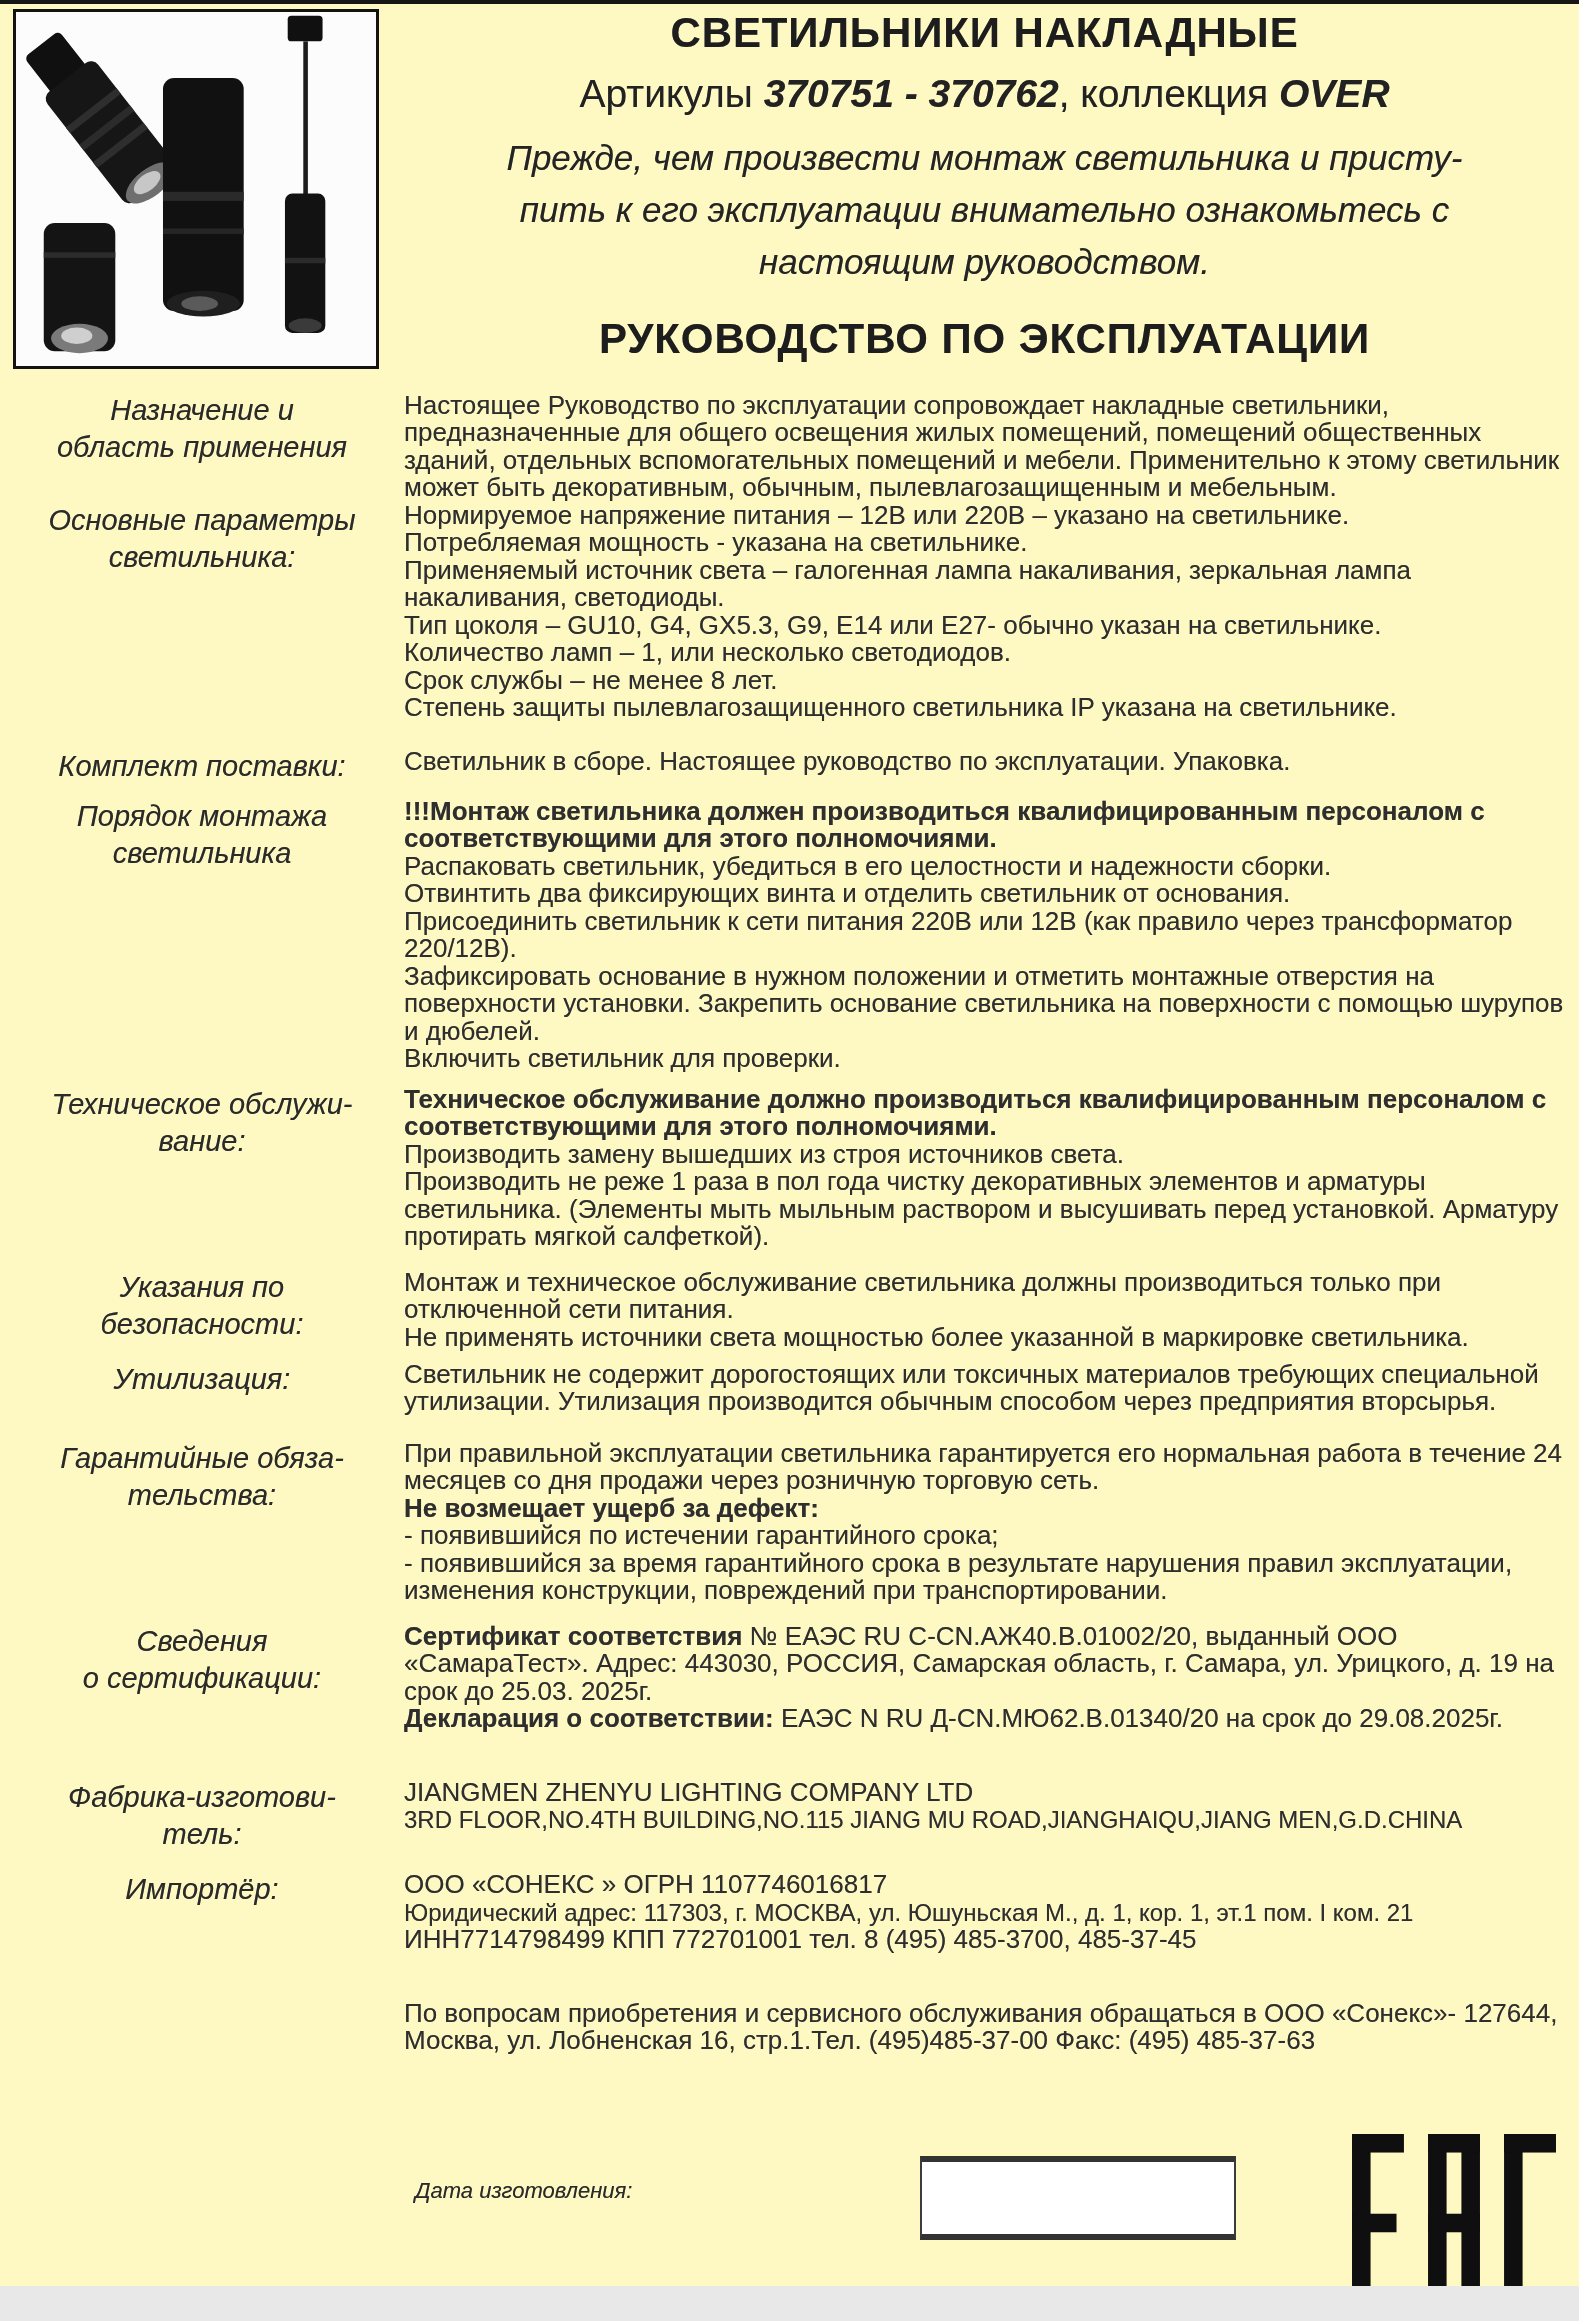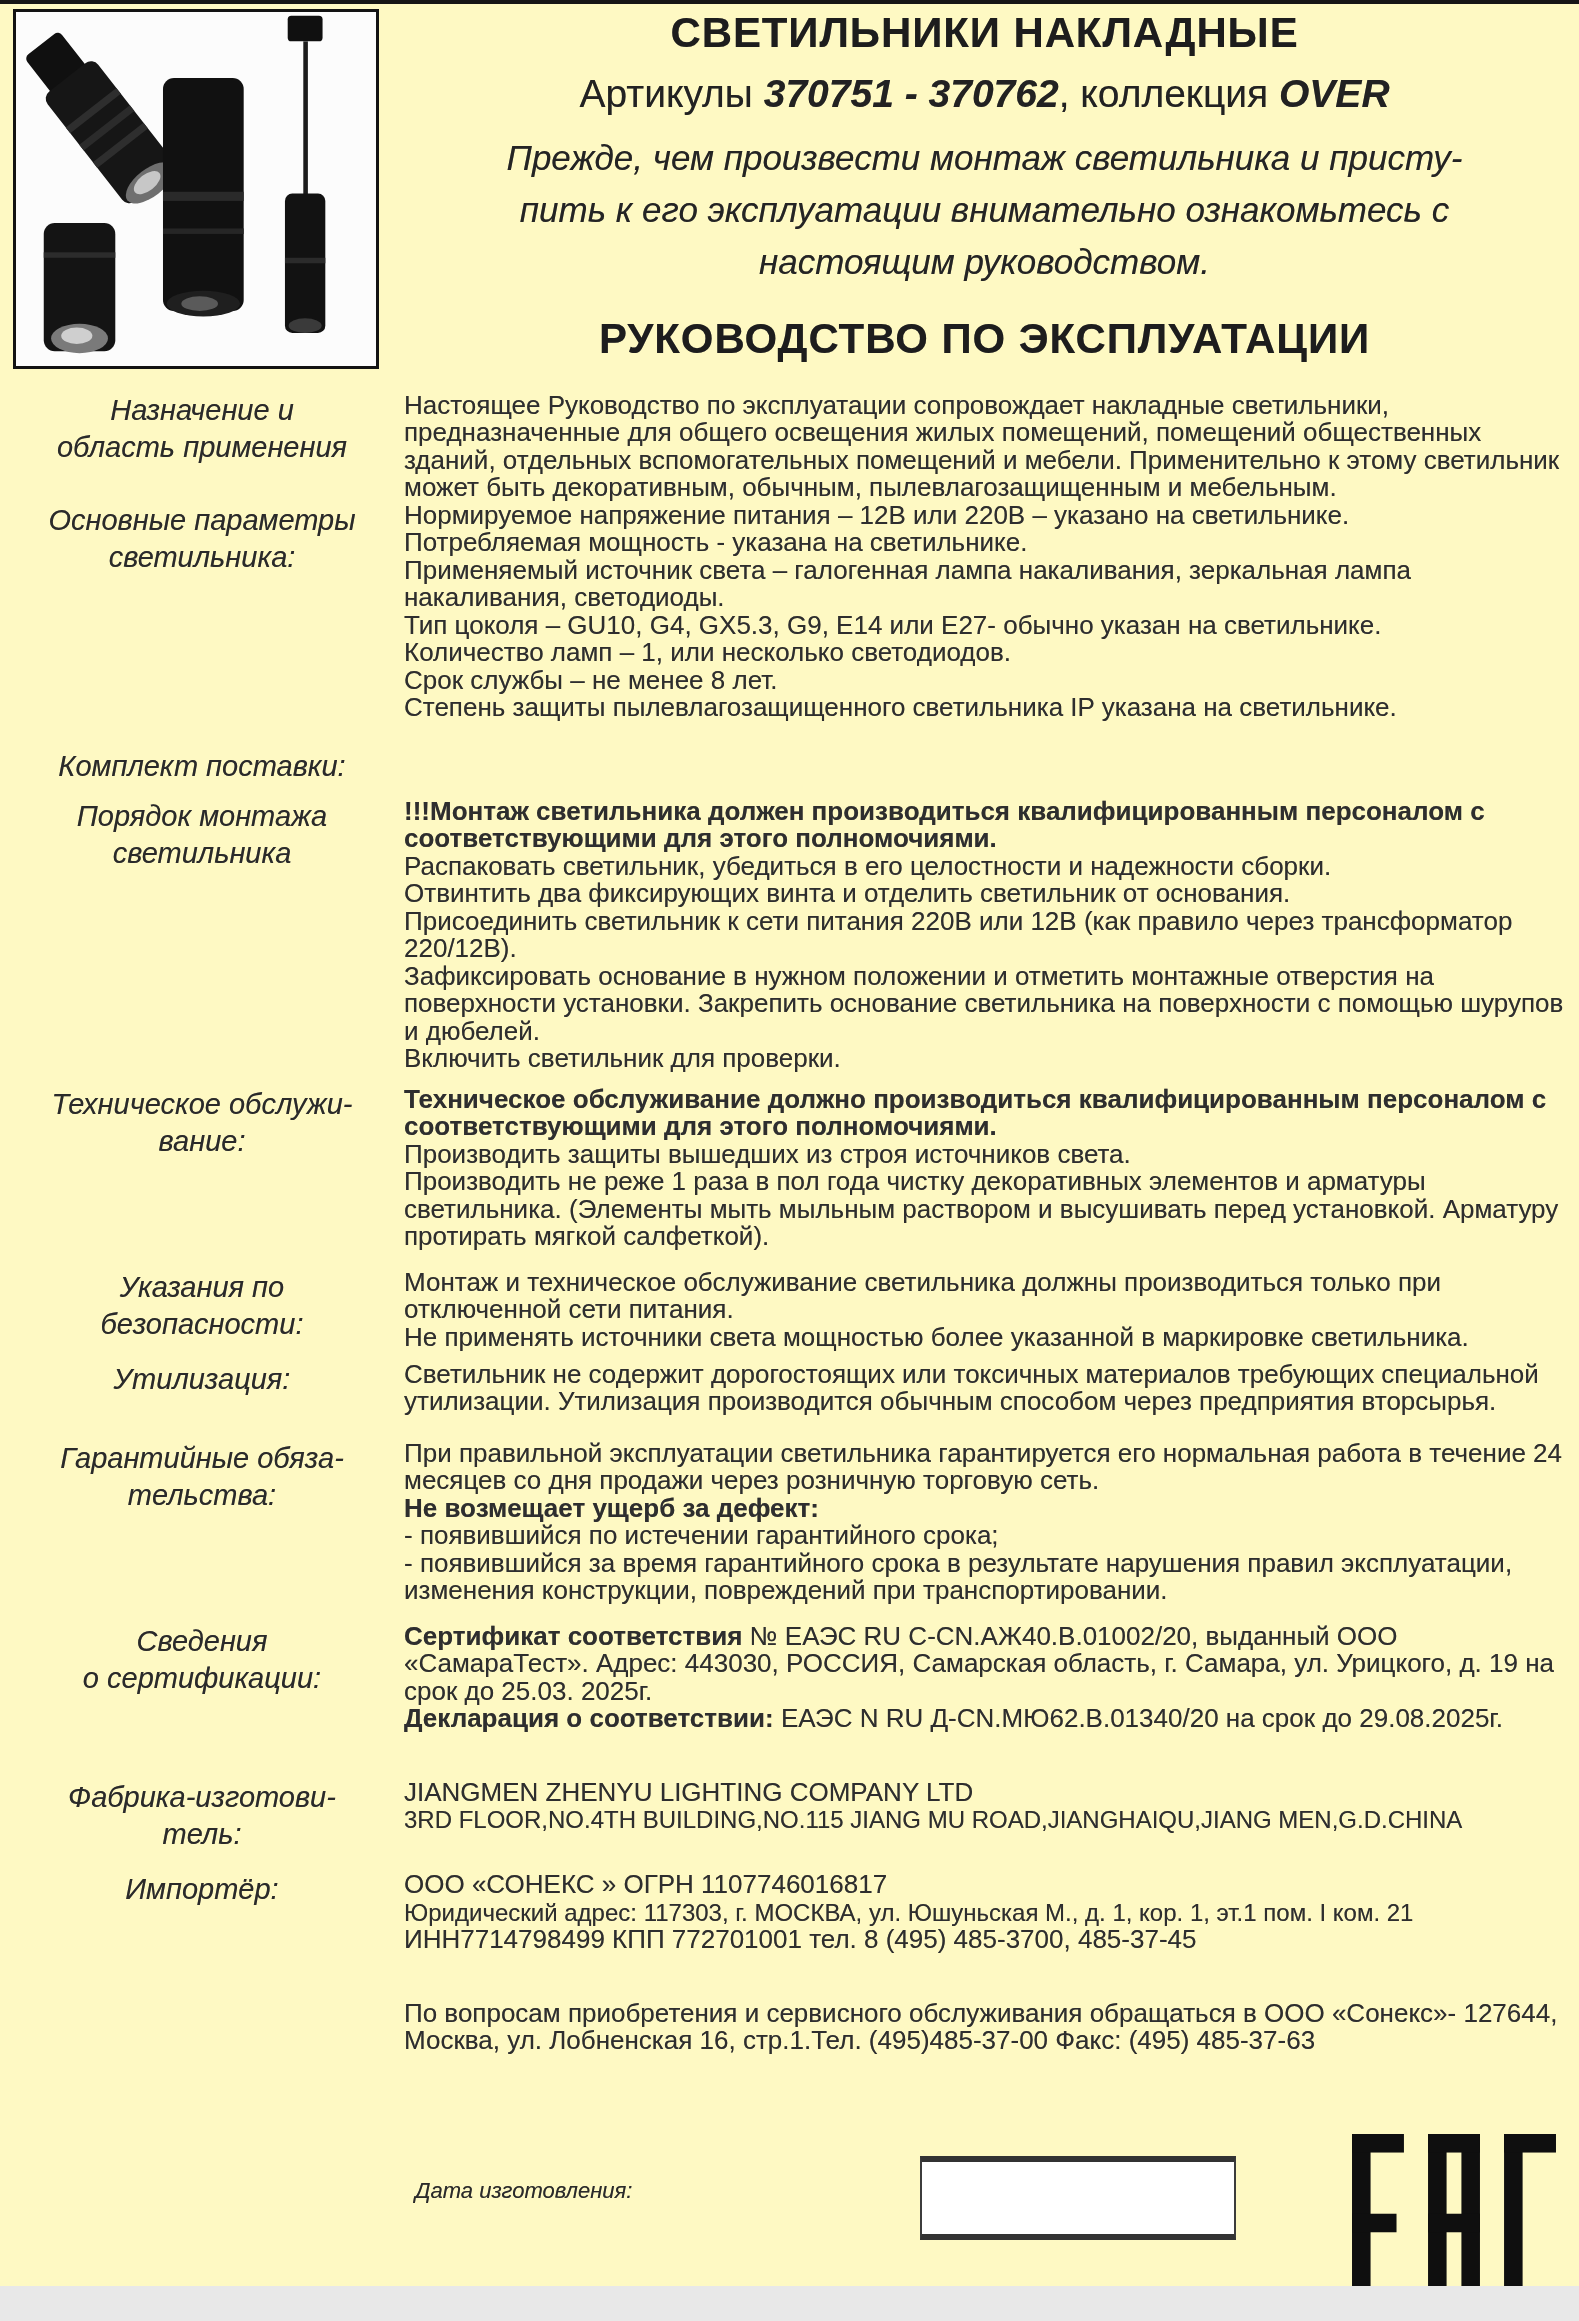--- a/index.html
+++ b/index.html
@@ -138,41 +138,44 @@
         <p>Применяемый источник света – галогенная лампа накаливания, зеркальная лампа накаливания, светодиоды.</p>
         <p>Тип цоколя – GU10, G4, GX5.3, G9, Е14 или Е27- обычно указан на светильнике.</p>
         <p>Количество ламп – 1, или несколько светодиодов.</p>
         <p>Срок службы – не менее 8 лет.</p>
         <p>Степень защиты пылевлагозащищенного светильника IP указана на светильнике.</p>
       </div>
     </div>
 
     <div class="row" style="margin-top:26px">
       <div class="col-label">Комплект поставки:</div>
+      <div class="col-body">
+        <p>Светильник в сборе. Настоящее руководство по эксплуатации. Упаковка.</p>
+      </div>
     </div>
 
     <div class="row" style="margin-top:13px">
       <div class="col-label">Порядок монтажа
 светильника</div>
       <div class="col-body">
         <p class="b">!!!Монтаж светильника должен производиться квалифицированным персоналом с соответствующими для этого полномочиями.</p>
         <p>Распаковать светильник, убедиться в его целостности и надежности сборки.</p>
         <p>Отвинтить два фиксирующих винта и отделить светильник от основания.</p>
         <p>Присоединить светильник к сети питания 220В или 12В (как правило через трансформатор 220/12В).</p>
         <p>Зафиксировать основание в нужном положении и отметить монтажные отверстия на поверхности установки. Закрепить основание светильника на поверхности с помощью шурупов и дюбелей.</p>
         <p>Включить светильник для проверки.</p>
       </div>
     </div>
 
     <div class="row" style="margin-top:13px">
       <div class="col-label">Техническое обслужи-
 вание:</div>
       <div class="col-body">
         <p class="b">Техническое обслуживание должно производиться квалифицированным персоналом с соответствующими для этого полномочиями.</p>
-        <p>Производить защиты вышедших из строя источников света.</p>
+        <p>Производить замену вышедших из строя источников света.</p>
         <p>Производить не реже 1 раза в пол года чистку декоративных элементов и арматуры светильника. (Элементы мыть мыльным раствором и высушивать перед установкой. Арматуру протирать мягкой салфеткой).</p>
       </div>
     </div>
 
     <div class="row" style="margin-top:18.4px">
       <div class="col-label">Указания по
 безопасности:</div>
       <div class="col-body">
         <p>Монтаж и техническое обслуживание светильника должны производиться только при отключенной сети питания.</p>
         <p>Не применять источники света мощностью более указанной в маркировке светильника.</p>

